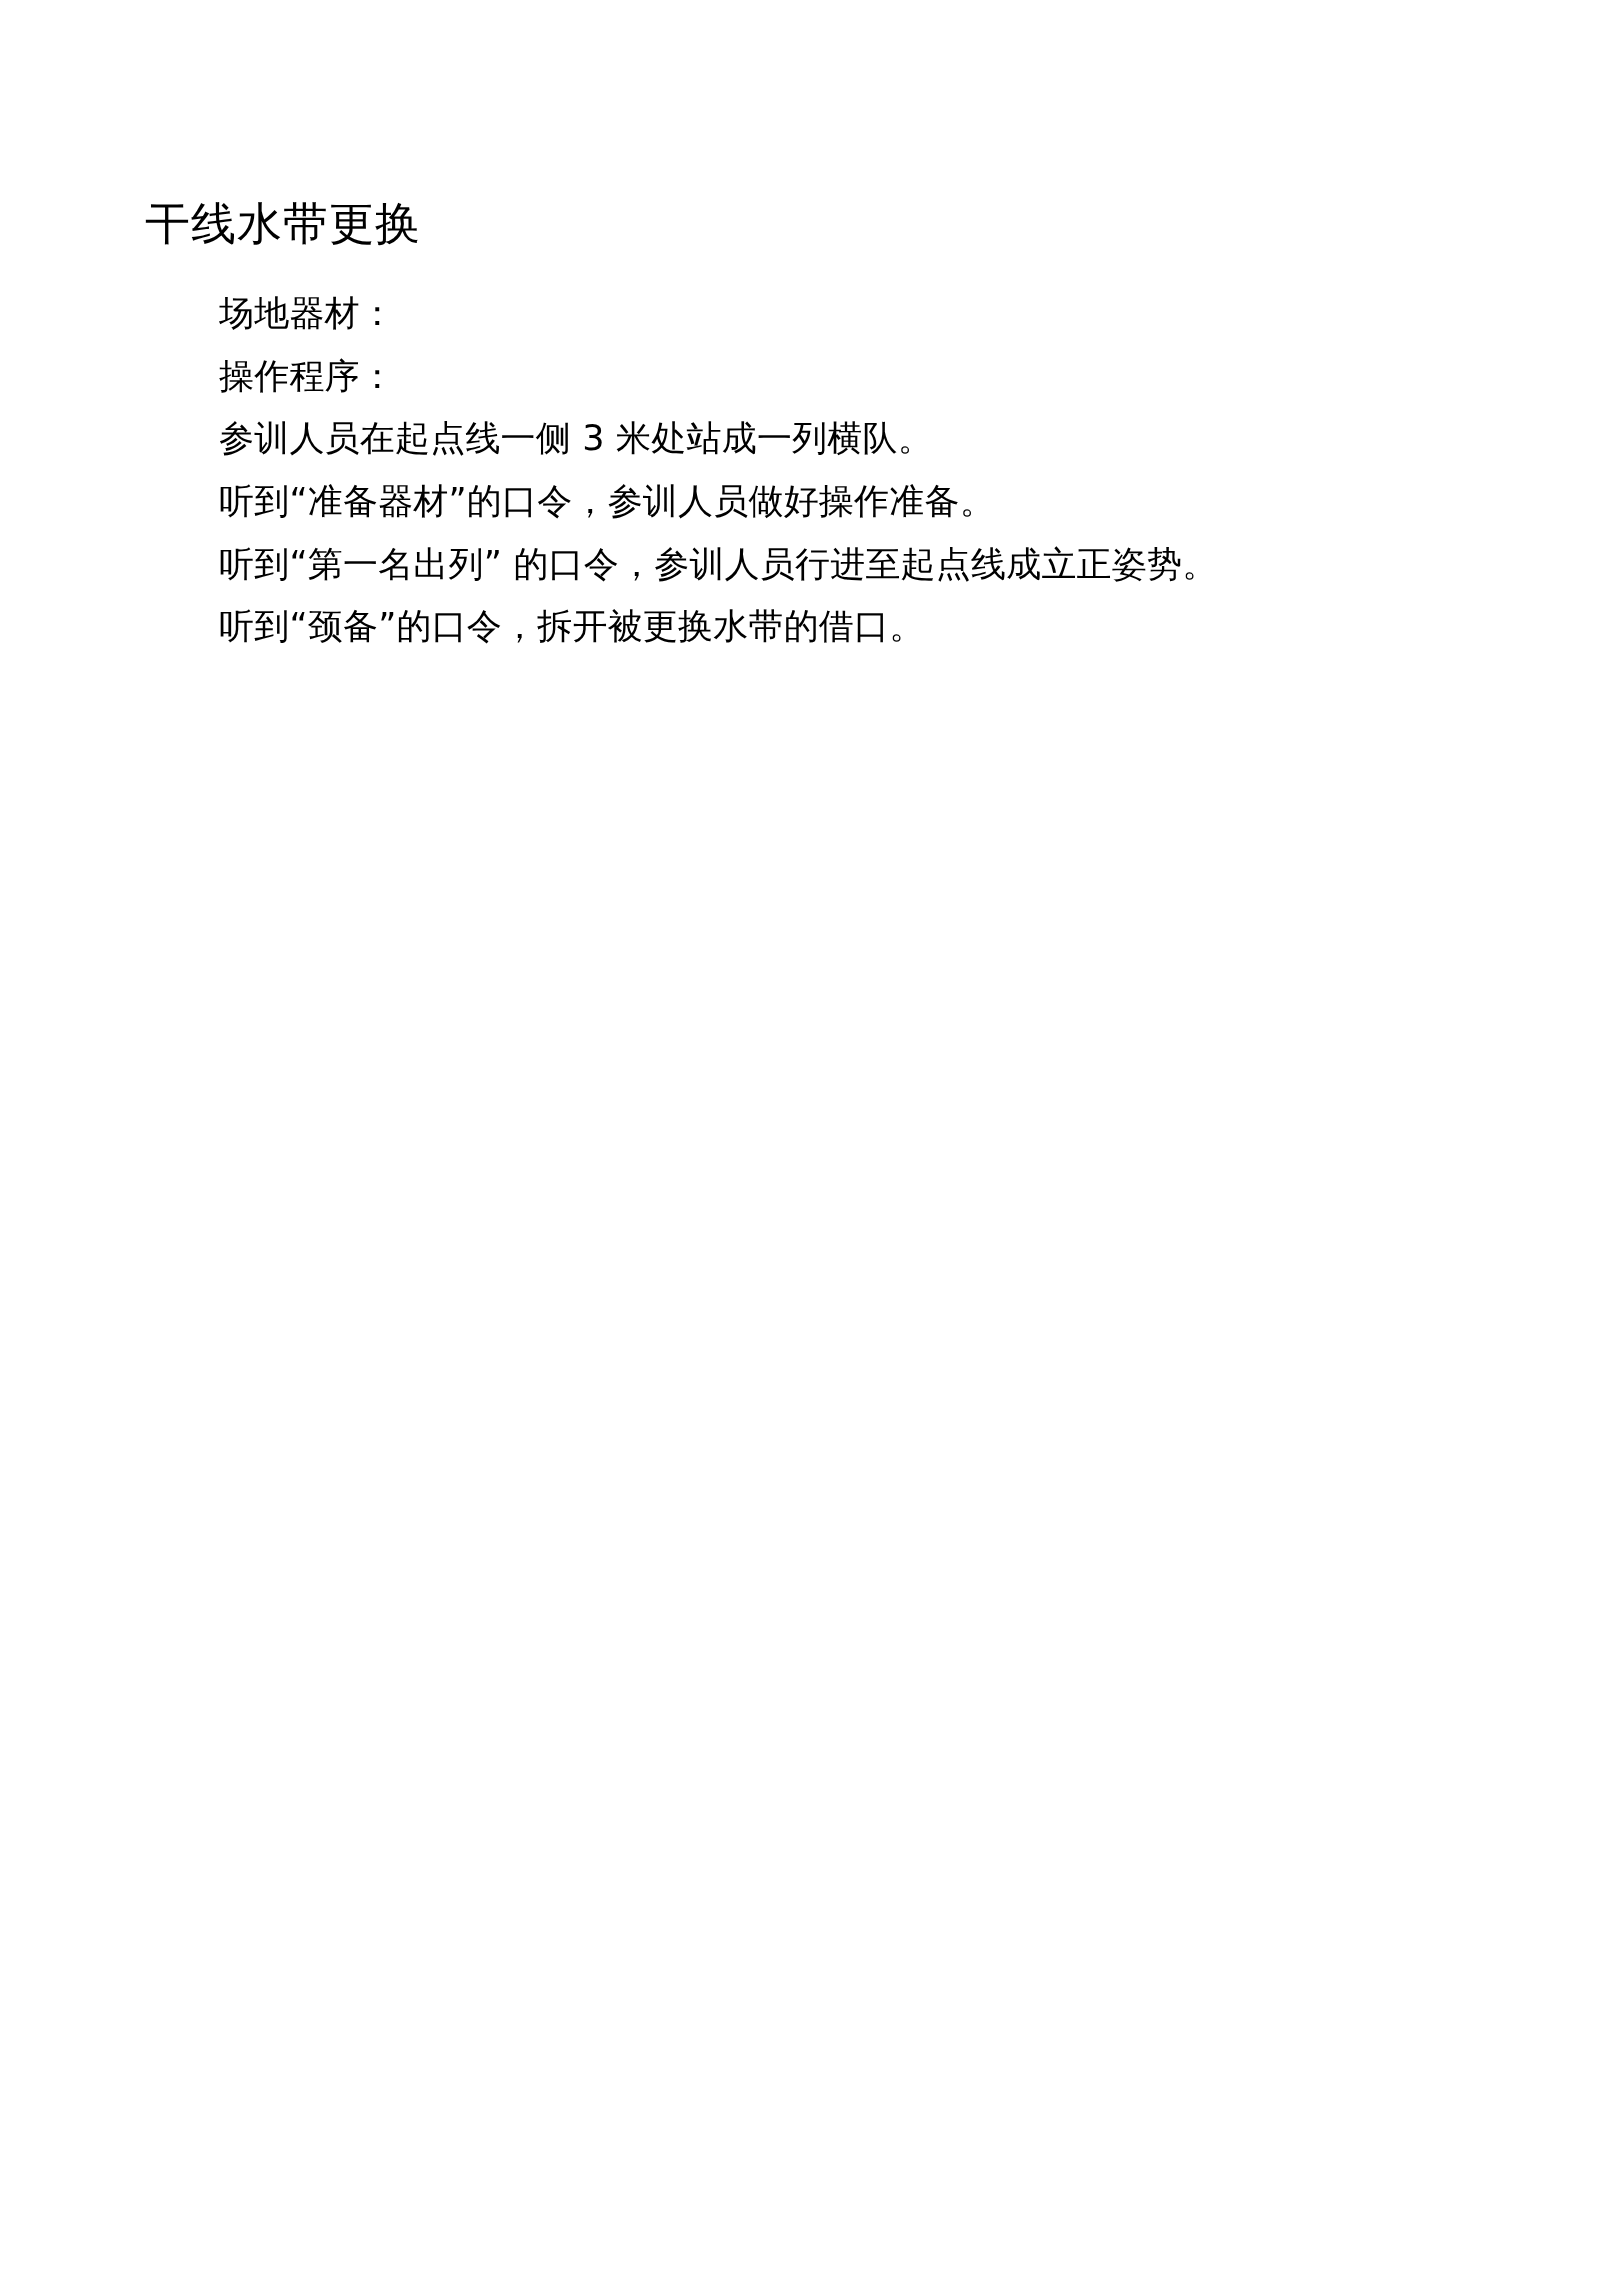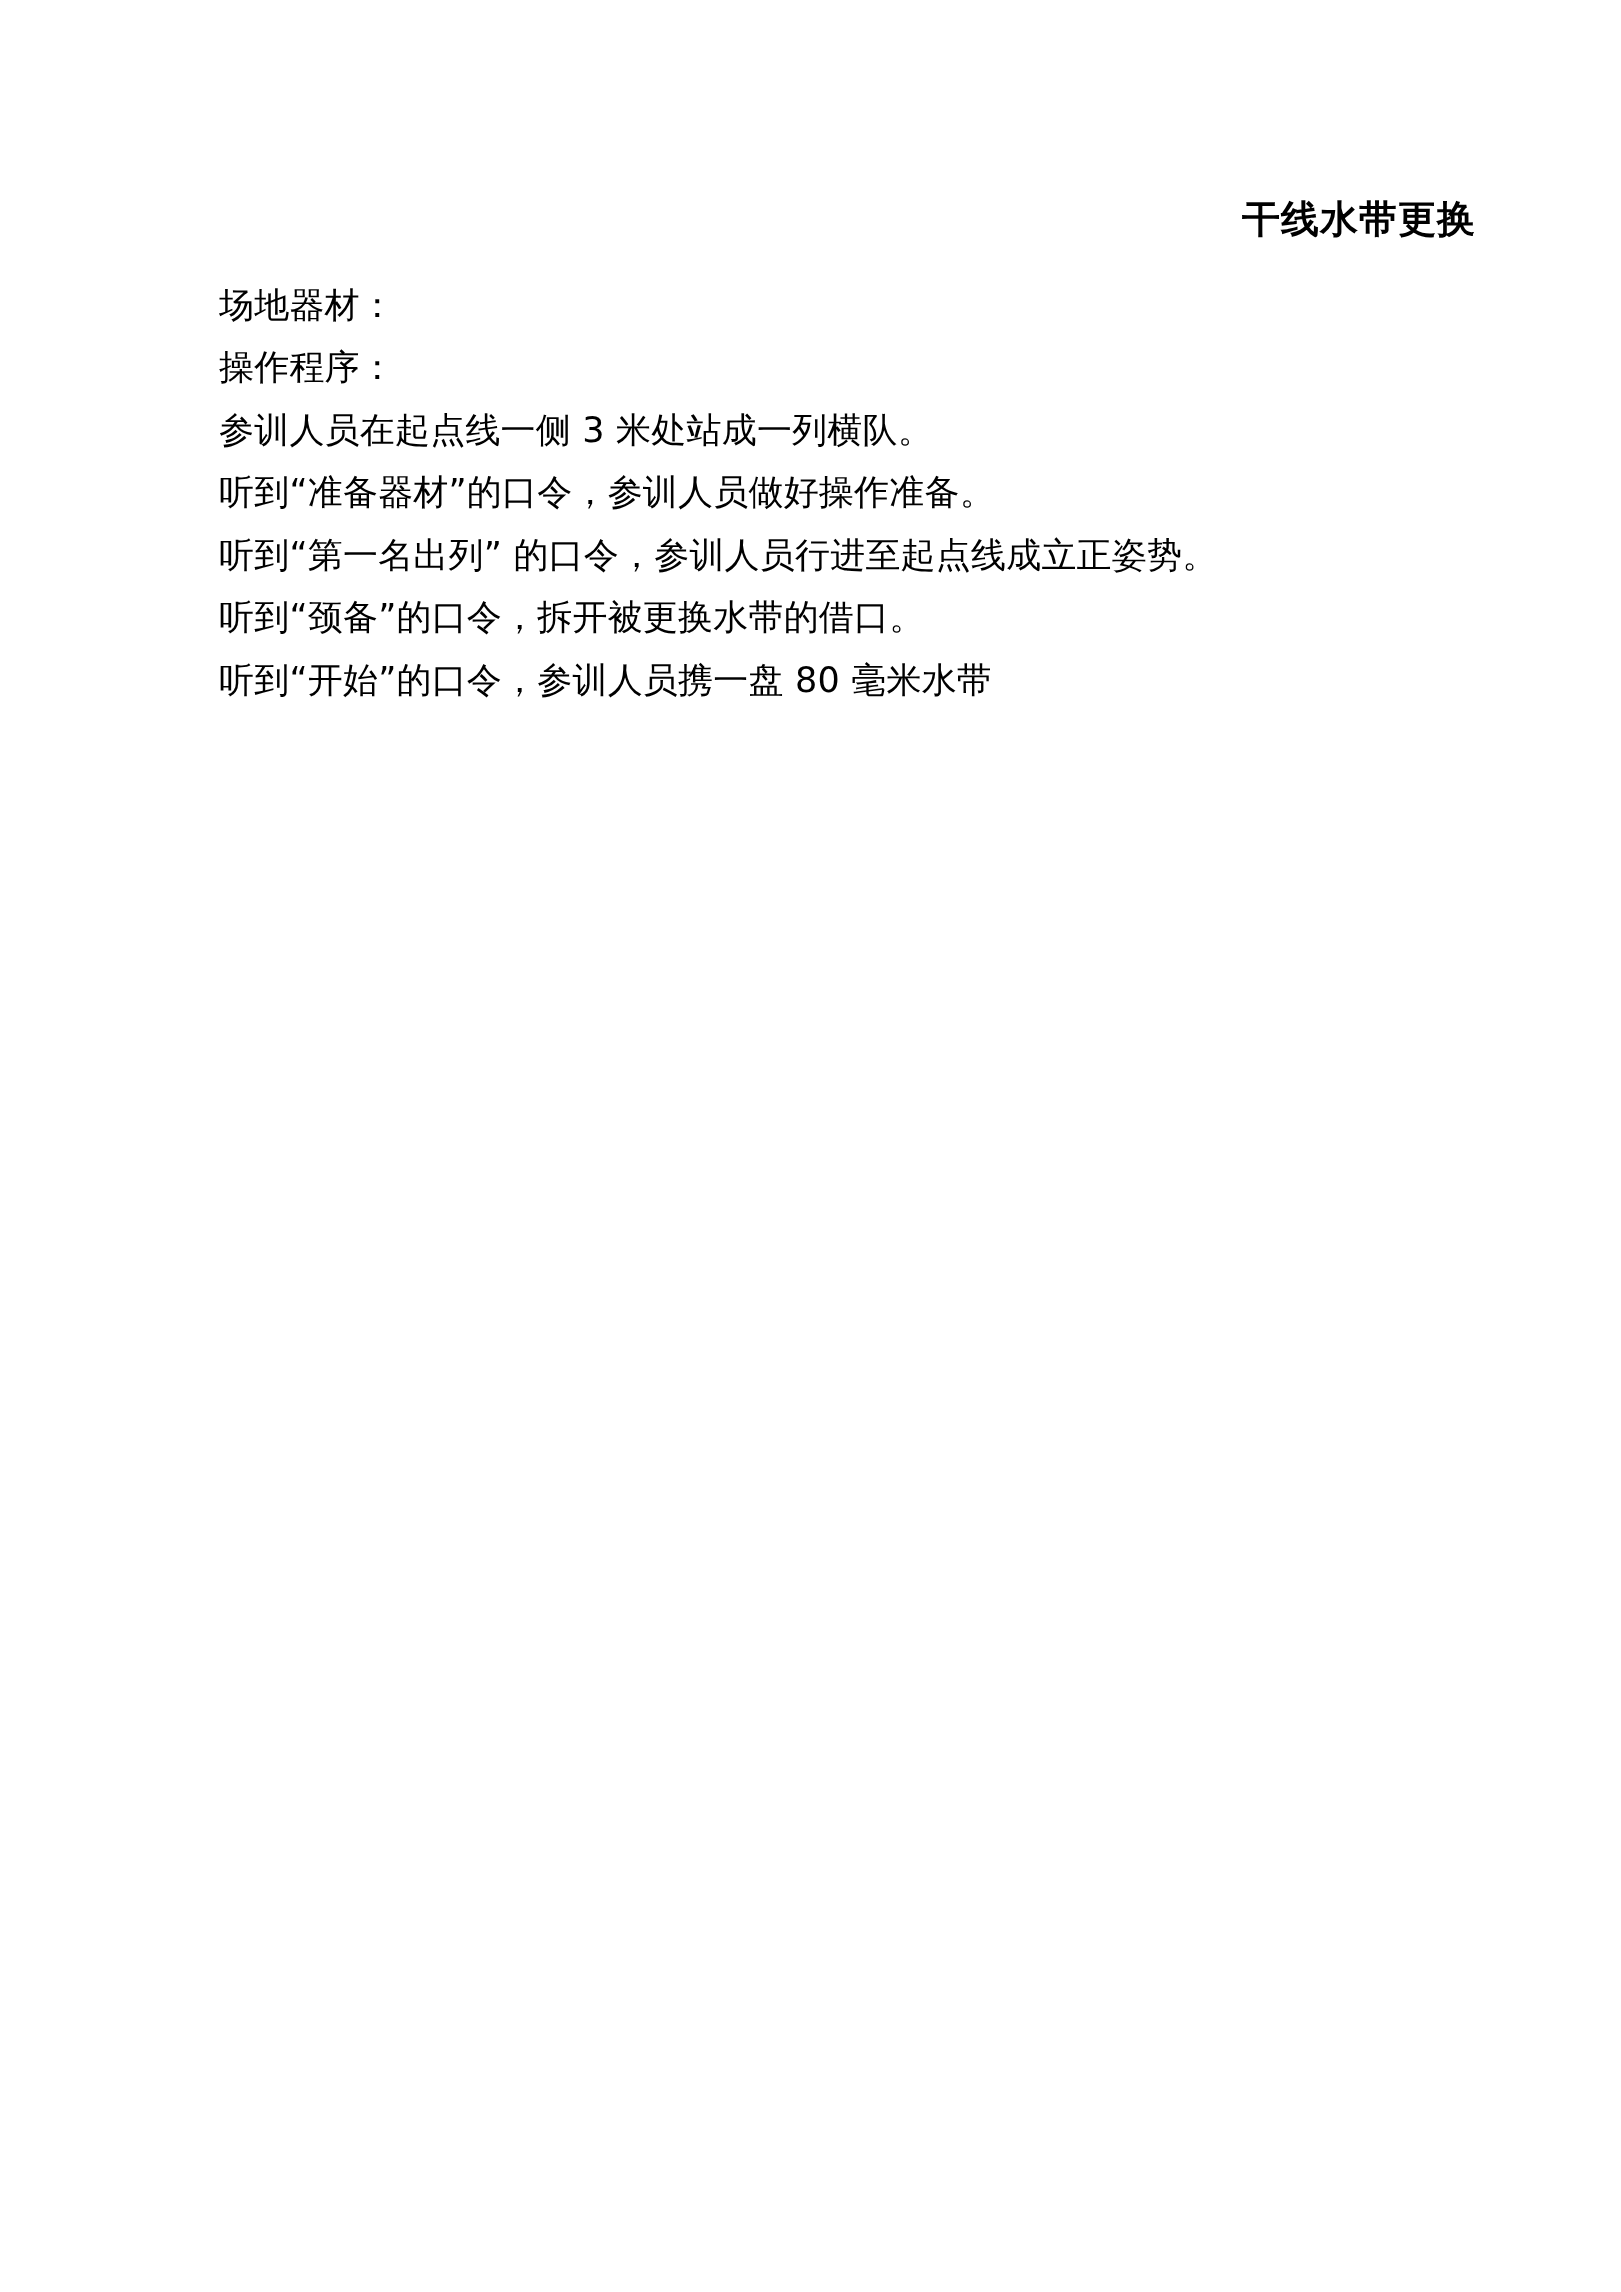--- a/index.html
+++ b/index.html
@@ -15,24 +15,24 @@
     overflow: hidden;
   }
   .page {
     width: 1621px;
     height: 2293px;
     box-sizing: border-box;
     padding: 196px 145px 0 145px;
     position: relative;
   }
   .doc-title {
-    text-align: right;
-    font-size: 38px;
+    text-align: left;
+    font-size: 45px;
     line-height: 1.25;
-    font-weight: bold;
+    font-weight: normal;
     margin: 0 0 33px 0;
     letter-spacing: 1px;
   }
   .para {
     font-size: 35px;
     line-height: 1.62;
     margin: 0 0 5.9px 0;
     text-align: justify;
     text-justify: inter-ideograph;
     letter-spacing: 0.2px;
@@ -46,16 +46,15 @@
 
 <div class="page">
   <h1 class="doc-title">干线水带更换</h1>
   <div class="body-text">
     <p class="para indent">场地器材：</p>
     <p class="para indent">操作程序：</p>
     <p class="para indent">参训人员在起点线一侧 3 米处站成一列横队。</p>
     <p class="para indent">听到“准备器材”的口令，参训人员做好操作准备。</p>
     <p class="para indent">听到“第一名出列” 的口令，参训人员行进至起点线成立正姿势。</p>
     <p class="para indent">听到“颈备”的口令，拆开被更换水带的借口。</p>
-    <p class="para indent">听到“开始”的口令，参训人员携一盘 80 毫米水带</p>
   </div>
 </div>
 
 
 </body></html>

